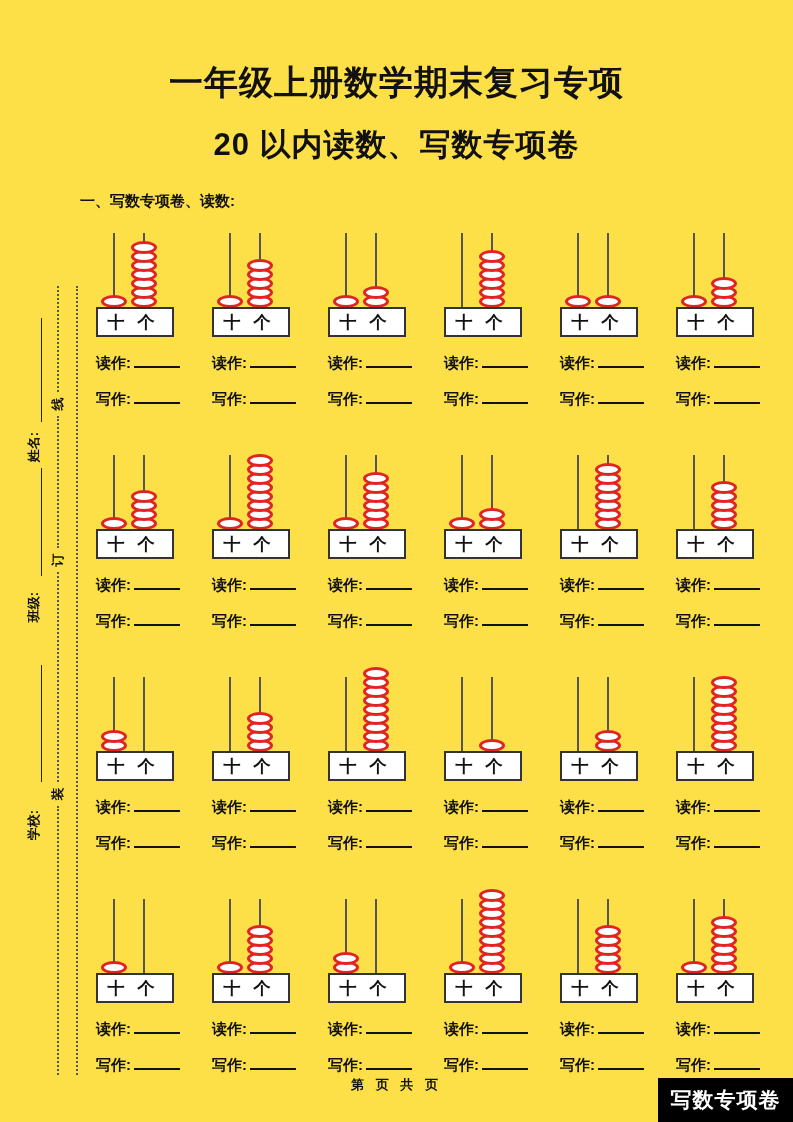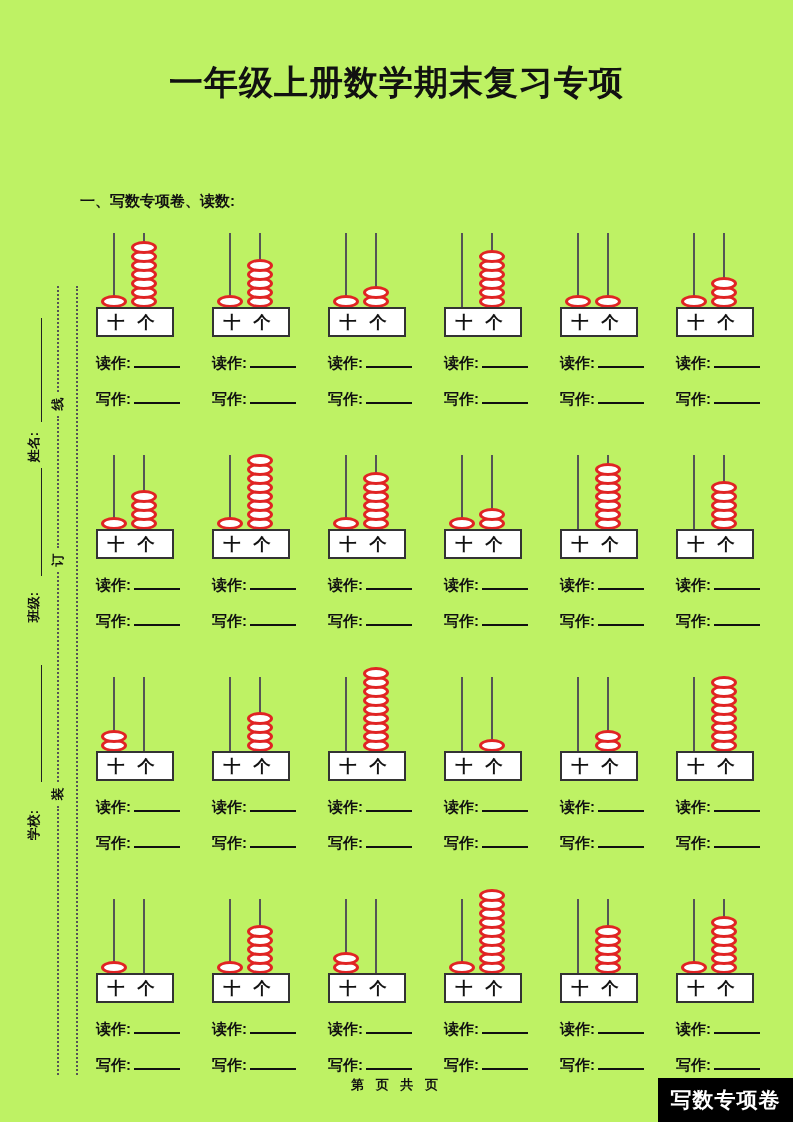--- a/index.html
+++ b/index.html
@@ -1,16 +1,16 @@
 <!DOCTYPE html>
 <html style="--bead-color: #e02424; --wm-bg: #000000; --wm-fg: #ffffff;"><head>
 <meta charset="utf-8">
 <style>
   html,body{margin:0;padding:0;background:#ffffff;}
-  .page{position:relative;width:793px;height:1122px;background:#bef264;overflow:hidden;
+  .page{position:relative;width:793px;height:1122px;background:#fde047;overflow:hidden;
         font-family:"Liberation Sans","DejaVu Sans",sans-serif;color:#111;}
   
   .title{position:absolute;left:0;right:0;top:60px;text-align:center;
          font-size:34px;font-weight:bold;letter-spacing:1px;margin:0;}
   .subtitle{position:absolute;left:0;right:0;top:124px;text-align:center;
             font-size:31px;font-weight:bold;letter-spacing:1px;margin:0;}
   .section{position:absolute;left:80px;top:192px;font-size:15px;font-weight:bold;}
   
   .grid{position:absolute;left:88px;top:233px;}
   .arow{display:flex;height:222px;}
@@ -43,20 +43,21 @@
              background:var(--wm-bg,#000);color:var(--wm-fg,#fff);
              display:flex;align-items:center;justify-content:center;
              font-size:21px;font-weight:bold;letter-spacing:1px;}
 </style>
 </head>
 <body>
 
 <div class="page">
 
   <h1 class="title">一年级上册数学期末复习专项</h1>
+  <h2 class="subtitle">20 以内读数、写数专项卷</h2>
   <div class="section">一、写数专项卷、读数:</div>
 
   <div id="grid" class="grid">
       <div class="arow">
         <div class="cell">
           <div class="abacus">
             <div class="rods">
               <div class="rod rt"></div>
               <div class="rod ro"></div>
               <div class="bead" style="left: 5px; bottom: -1px;"></div>

